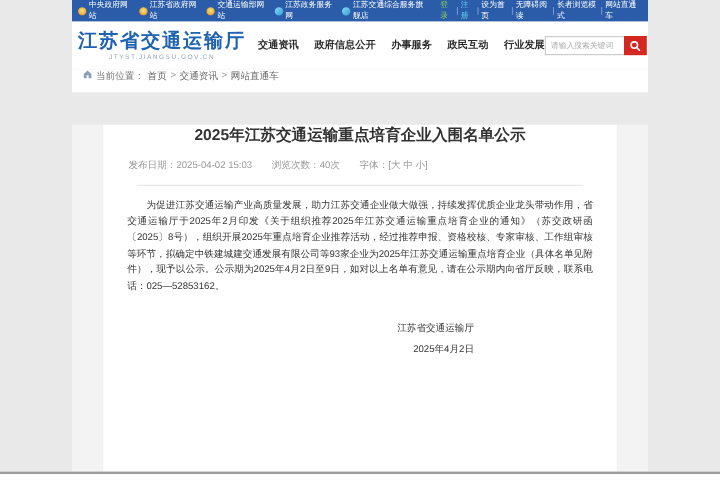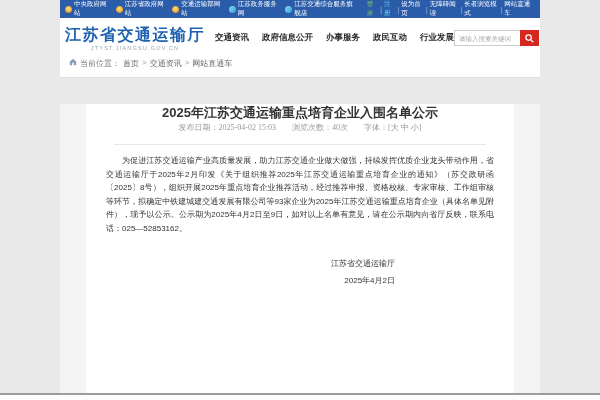--- a/index.html
+++ b/index.html
@@ -49,21 +49,21 @@
     background:#fff; height:20px; border-bottom:1px solid #e2e2e2;
     display:flex; align-items:flex-start; gap:3px; font-size:8px; color:#777; padding:0 9px;
   }
   .crumb { color:#666; cursor:pointer; }
   .crumb-sep { color:#999; }
 
   
   .content-section { background:#f3f3f3; height:322px; }
   .card { width:428px; margin:26px auto 0; background:#fff; height:296px; padding:0 14px; }
   .article-title { margin-top:19px; text-align:center; font-size:13px; font-weight:bold; color:#333; }
-  .article-meta { text-align:center; font-size:8px; color:#999;font-family:Liberation Serif, serif; }
+  .article-meta { margin-top:10px; text-align:left; font-size:8px; color:#999; }
   .article-meta .group { margin:0 7px; white-space:nowrap; }
   .meta-font { cursor:pointer; }
   .title-divider { border:none; border-top:1px solid #e8e8e8; margin:11px 14px 0; }
   .article-body {
     margin:9px 6px 0; font-size:8px; line-height:13.5px; color:#333;
     text-indent:2em; text-align:justify;
   }
   .attachments { margin:12px 14px 0; font-size:8px; color:#333; }
   .attach-row { line-height:20px; }
   .attach-label { margin-left:14px; }

